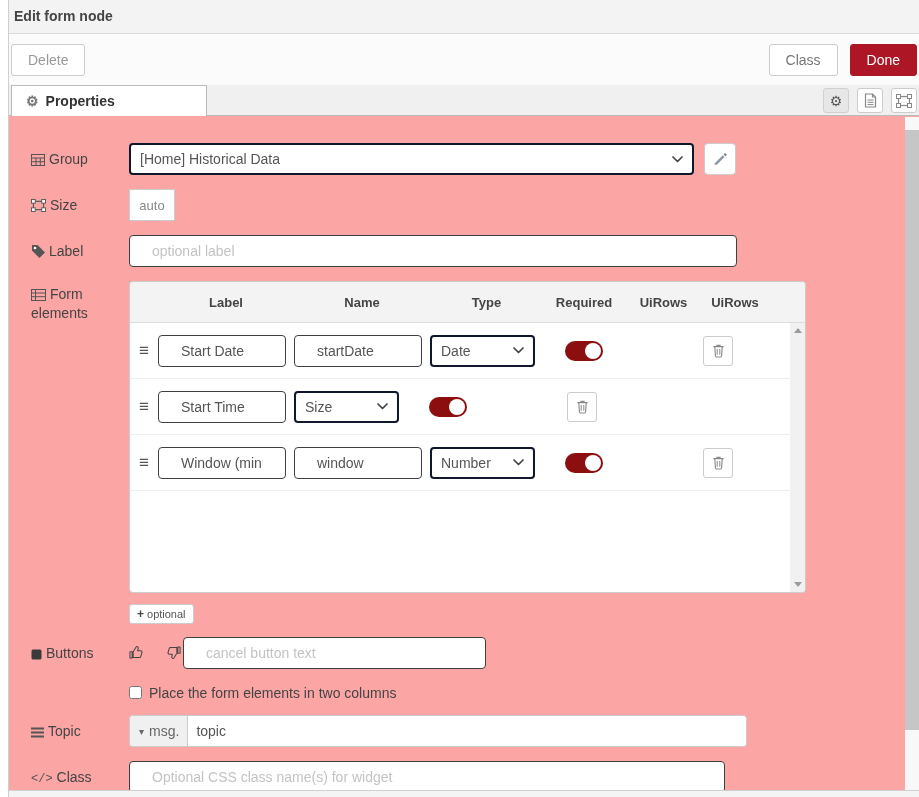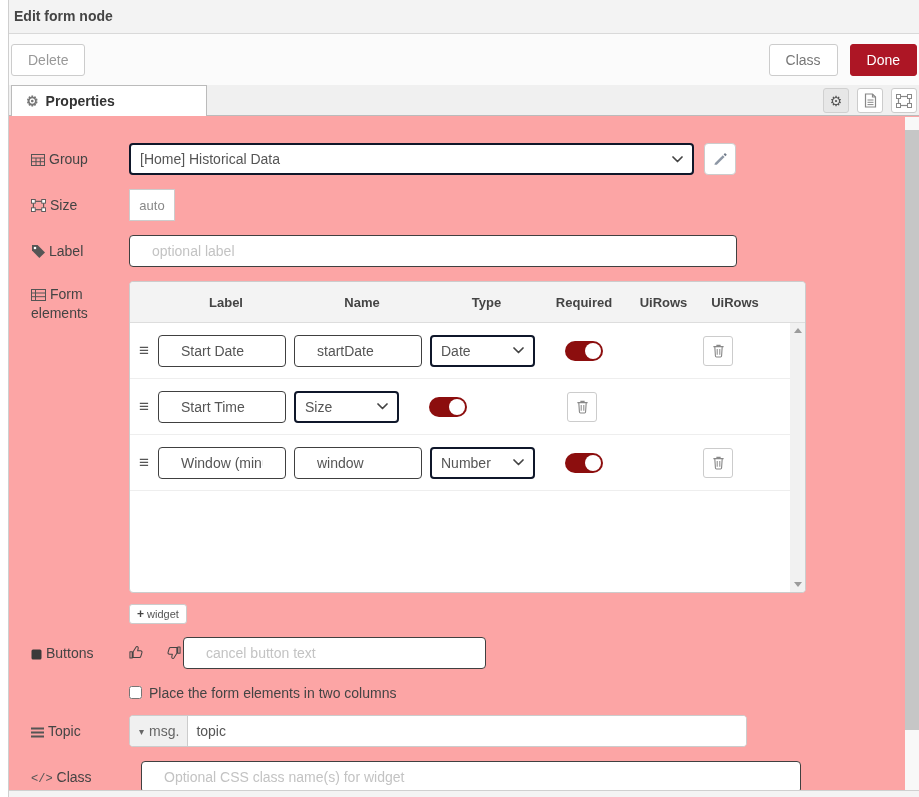--- a/index.html
+++ b/index.html
@@ -327,21 +327,21 @@
             <div class="arr-up"></div>
             <div class="arr-down"></div>
           </div>
         </div>
       </div>
     </div>
 
     <div class="add-row">
       <button class="add-btn">
         <span class="plus-glyph">+</span>
-        <span>widget</span>
+        <span>optional</span>
       </button>
     </div>
 
     <div class="form-row" style="margin-bottom:0;">
       <div class="form-row-label">
         <span class="licon">
           <svg width="11" height="11" viewBox="0 0 11 11">
                 <rect x="0.5" y="0.5" width="10" height="10" fill="#3a3a3a" rx="1.5"></rect>
               </svg>
         </span><span>Buttons</span>
@@ -379,21 +379,21 @@
           <span>msg.</span>
         </div>
         <input class="ti-value" value="topic" style="">
       </div>
     </div>
 
     <div class="form-row">
       <div class="form-row-label">
         <span class="code-glyph">&lt;/&gt;</span><span>Class</span>
       </div>
-      <input class="text-input" style="width: 660px; margin-left: 12px;" placeholder="Optional CSS class name(s) for widget">
+      <input class="text-input" style="width: 596px;" placeholder="Optional CSS class name(s) for widget">
     </div>
 
   </div>
 
   <div class="outer-scroll">
     <div class="thumb"></div>
   </div>
 
   <div class="bottom-strip"></div>
 </div>

